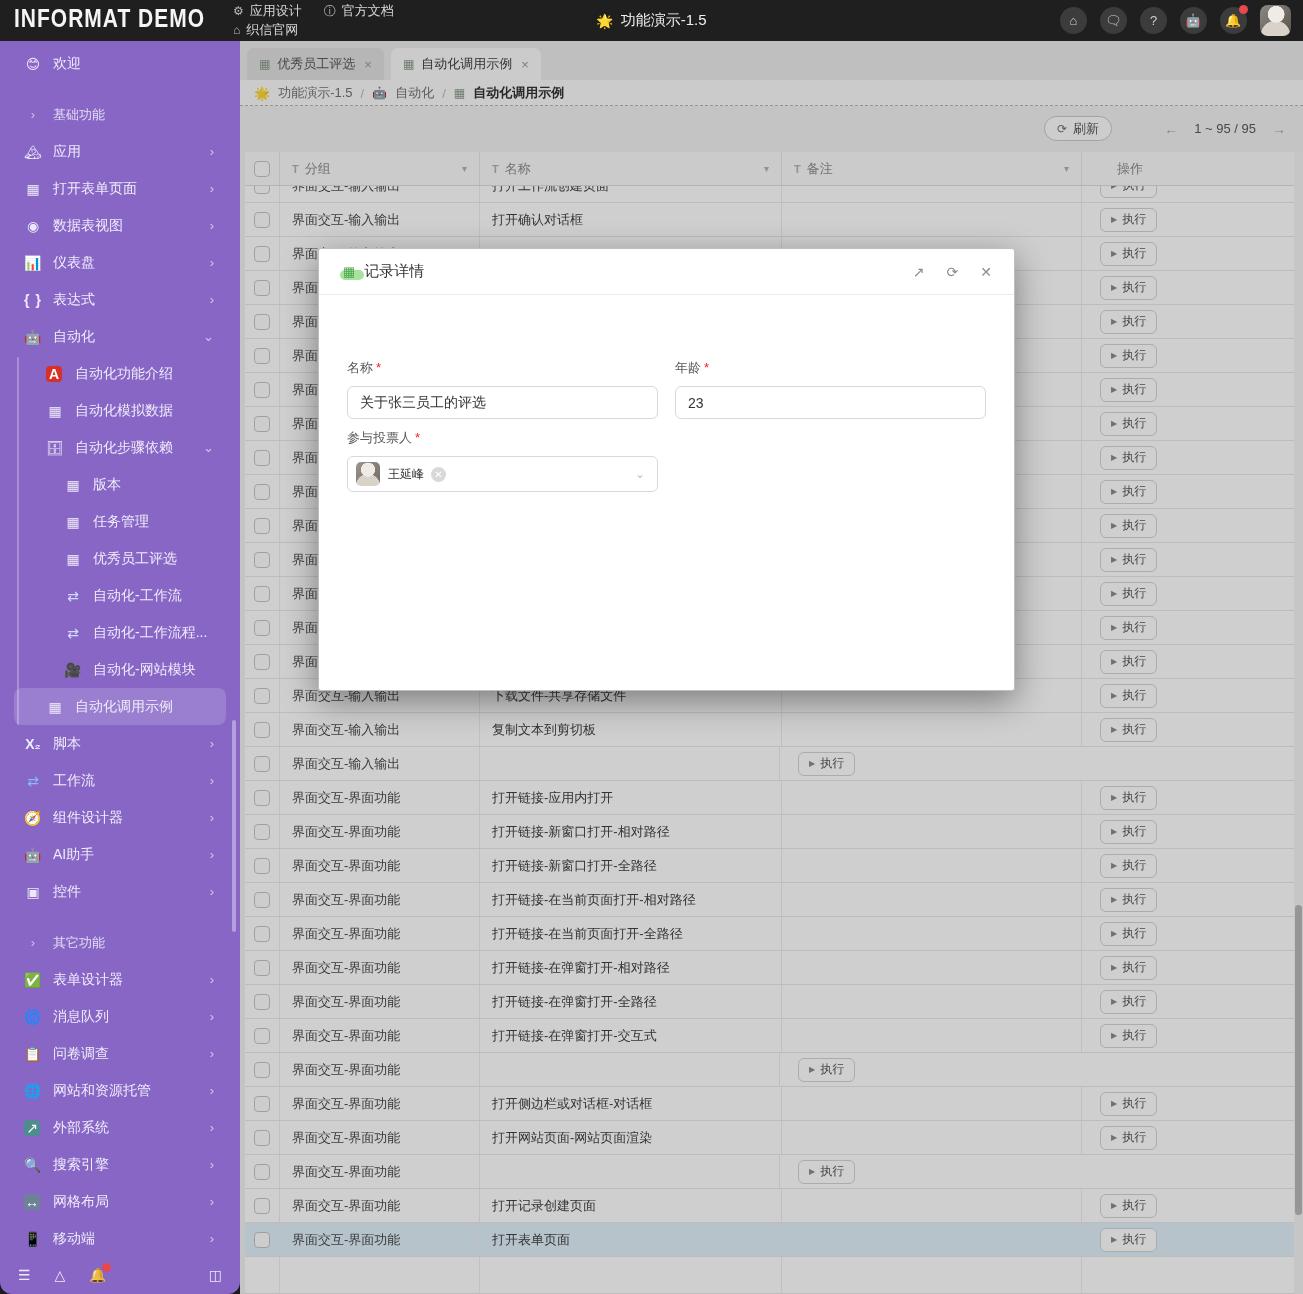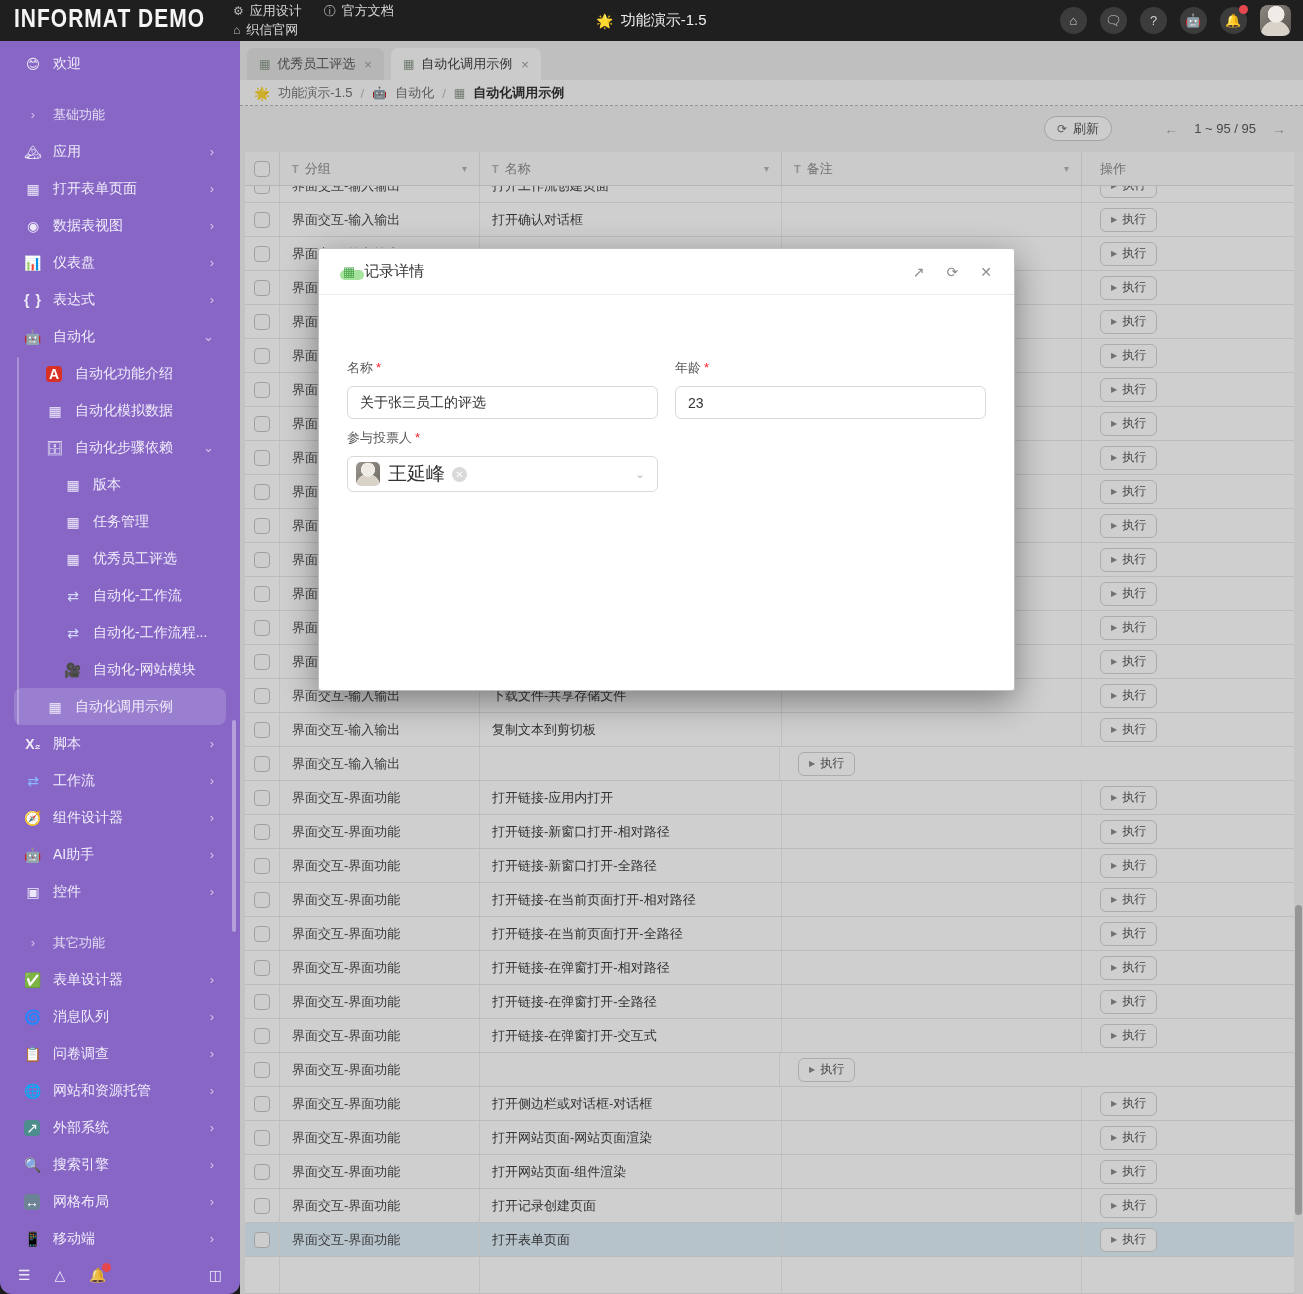--- a/index.html
+++ b/index.html
@@ -82,21 +82,21 @@
   .t-head { position:absolute; left:5px; right:9px; top:111px; height:34px; background:#fafafa; display:flex;
     border-bottom:1px solid #dedede; font-size:13px; color:#8c8c8c; }
   .hc { display:flex; align-items:center; border-right:1px solid #e5e5e5; position:relative; }
   .hc .t-type { color:#b3b3b3; font-size:11px; font-weight:700; margin:0 6px 0 12px; }
   .hc .h-chev { position:absolute; right:12px; color:#b3b3b3; font-size:10px; cursor:pointer; }
   .c-check { width:35px; flex:0 0 35px; justify-content:center; }
   .c-group { width:200px; flex:0 0 200px; }
   .c-name  { width:302px; flex:0 0 302px; }
   .c-note  { width:300px; flex:0 0 300px; }
   .c-op    { flex:1; border-right:none !important; }
-  .c-op .op-label { margin-left:18px;font-family:Liberation Serif, serif; }
+  .c-op .op-label { margin-left:35px;font-family:Liberation Serif, serif; }
   .checkbox { width:16px; height:16px; border:1px solid #c6c6c6; border-radius:4px; background:#fdfdfd; cursor:pointer; }
 
   .t-body { position:absolute; left:5px; right:9px; top:145px; bottom:0; background:#fff; overflow:hidden; }
   .t-rows { transform:translateY(-17px); }
   .t-row { height:34px; display:flex; border-bottom:1px solid #e8e8e8; background:#fff; font-size:13px; color:#4a4a4a; }
   .t-row .cell { display:flex; align-items:center; border-right:1px solid #ededed; overflow:hidden; white-space:nowrap; }
   .t-row .c-group { padding-left:12px; }
   .t-row .c-name { padding-left:12px; color:#404040; }
   .t-row .c-note { padding-left:12px; }
   .t-row.highlight { background:#e2f1fb; }
@@ -126,21 +126,21 @@
   .m-label { font-size:13px; color:#595959; margin-bottom:9px; }
   .m-label .req { color:#f5222d; margin-left:3px; }
   .m-input { width:311px; height:33px; border:1px solid #d9d9d9; border-radius:6px; padding:0 12px; font-size:14px; color:#333;
     font-family:"Liberation Sans","DejaVu Sans",sans-serif; outline:none; background:#fff; }
   .m-select { width:311px; height:36px; border:1px solid #d9d9d9; border-radius:6px; display:flex; align-items:center;
     padding:0 12px 0 8px; position:relative; cursor:pointer; background:#fff; }
   .voter-avatar { width:24px; height:24px; border-radius:5px; margin-right:8px;
     background: radial-gradient(circle at 50% 32%, #efece7 0 34%, rgba(0,0,0,0) 36%),
                 radial-gradient(circle at 50% 100%, #d8d2c9 0 44%, rgba(0,0,0,0) 46%),
                 linear-gradient(135deg,#9a958f,#6f6a64); }
-  .voter-name { font-size:19px; color:#333; margin-right:7px; }
+  .voter-name { font-size:12px; color:#333; margin-right:7px; }
   .tag-remove { width:15px; height:15px; border-radius:50%; background:#d9d9d9; color:#fff; font-size:10px;
     display:flex; align-items:center; justify-content:center; cursor:pointer; }
   .sel-chev { position:absolute; right:12px; color:#bfbfbf; font-size:12px; }
 </style>
 </head>
 <body>
 
 <div class="topbar">
   <div class="logo">INFORMAT DEMO</div>
   <div class="top-menu">
@@ -908,21 +908,20 @@
               <span>执行</span>
             </button>
           </div>
         </div>
 
         <div class="t-row">
           <div class="cell c-check" style="justify-content:center;">
             <span class="checkbox"></span>
           </div>
           <div class="cell c-group">界面交互-界面功能</div>
-          <div class="cell c-name">打开网站页面-组件渲染</div>
           <div class="cell c-note"></div>
           <div class="cell c-op">
             <button class="exec-btn">
               <span class="play">▶</span>
               <span>执行</span>
             </button>
           </div>
         </div>
 
         <div class="t-row">

